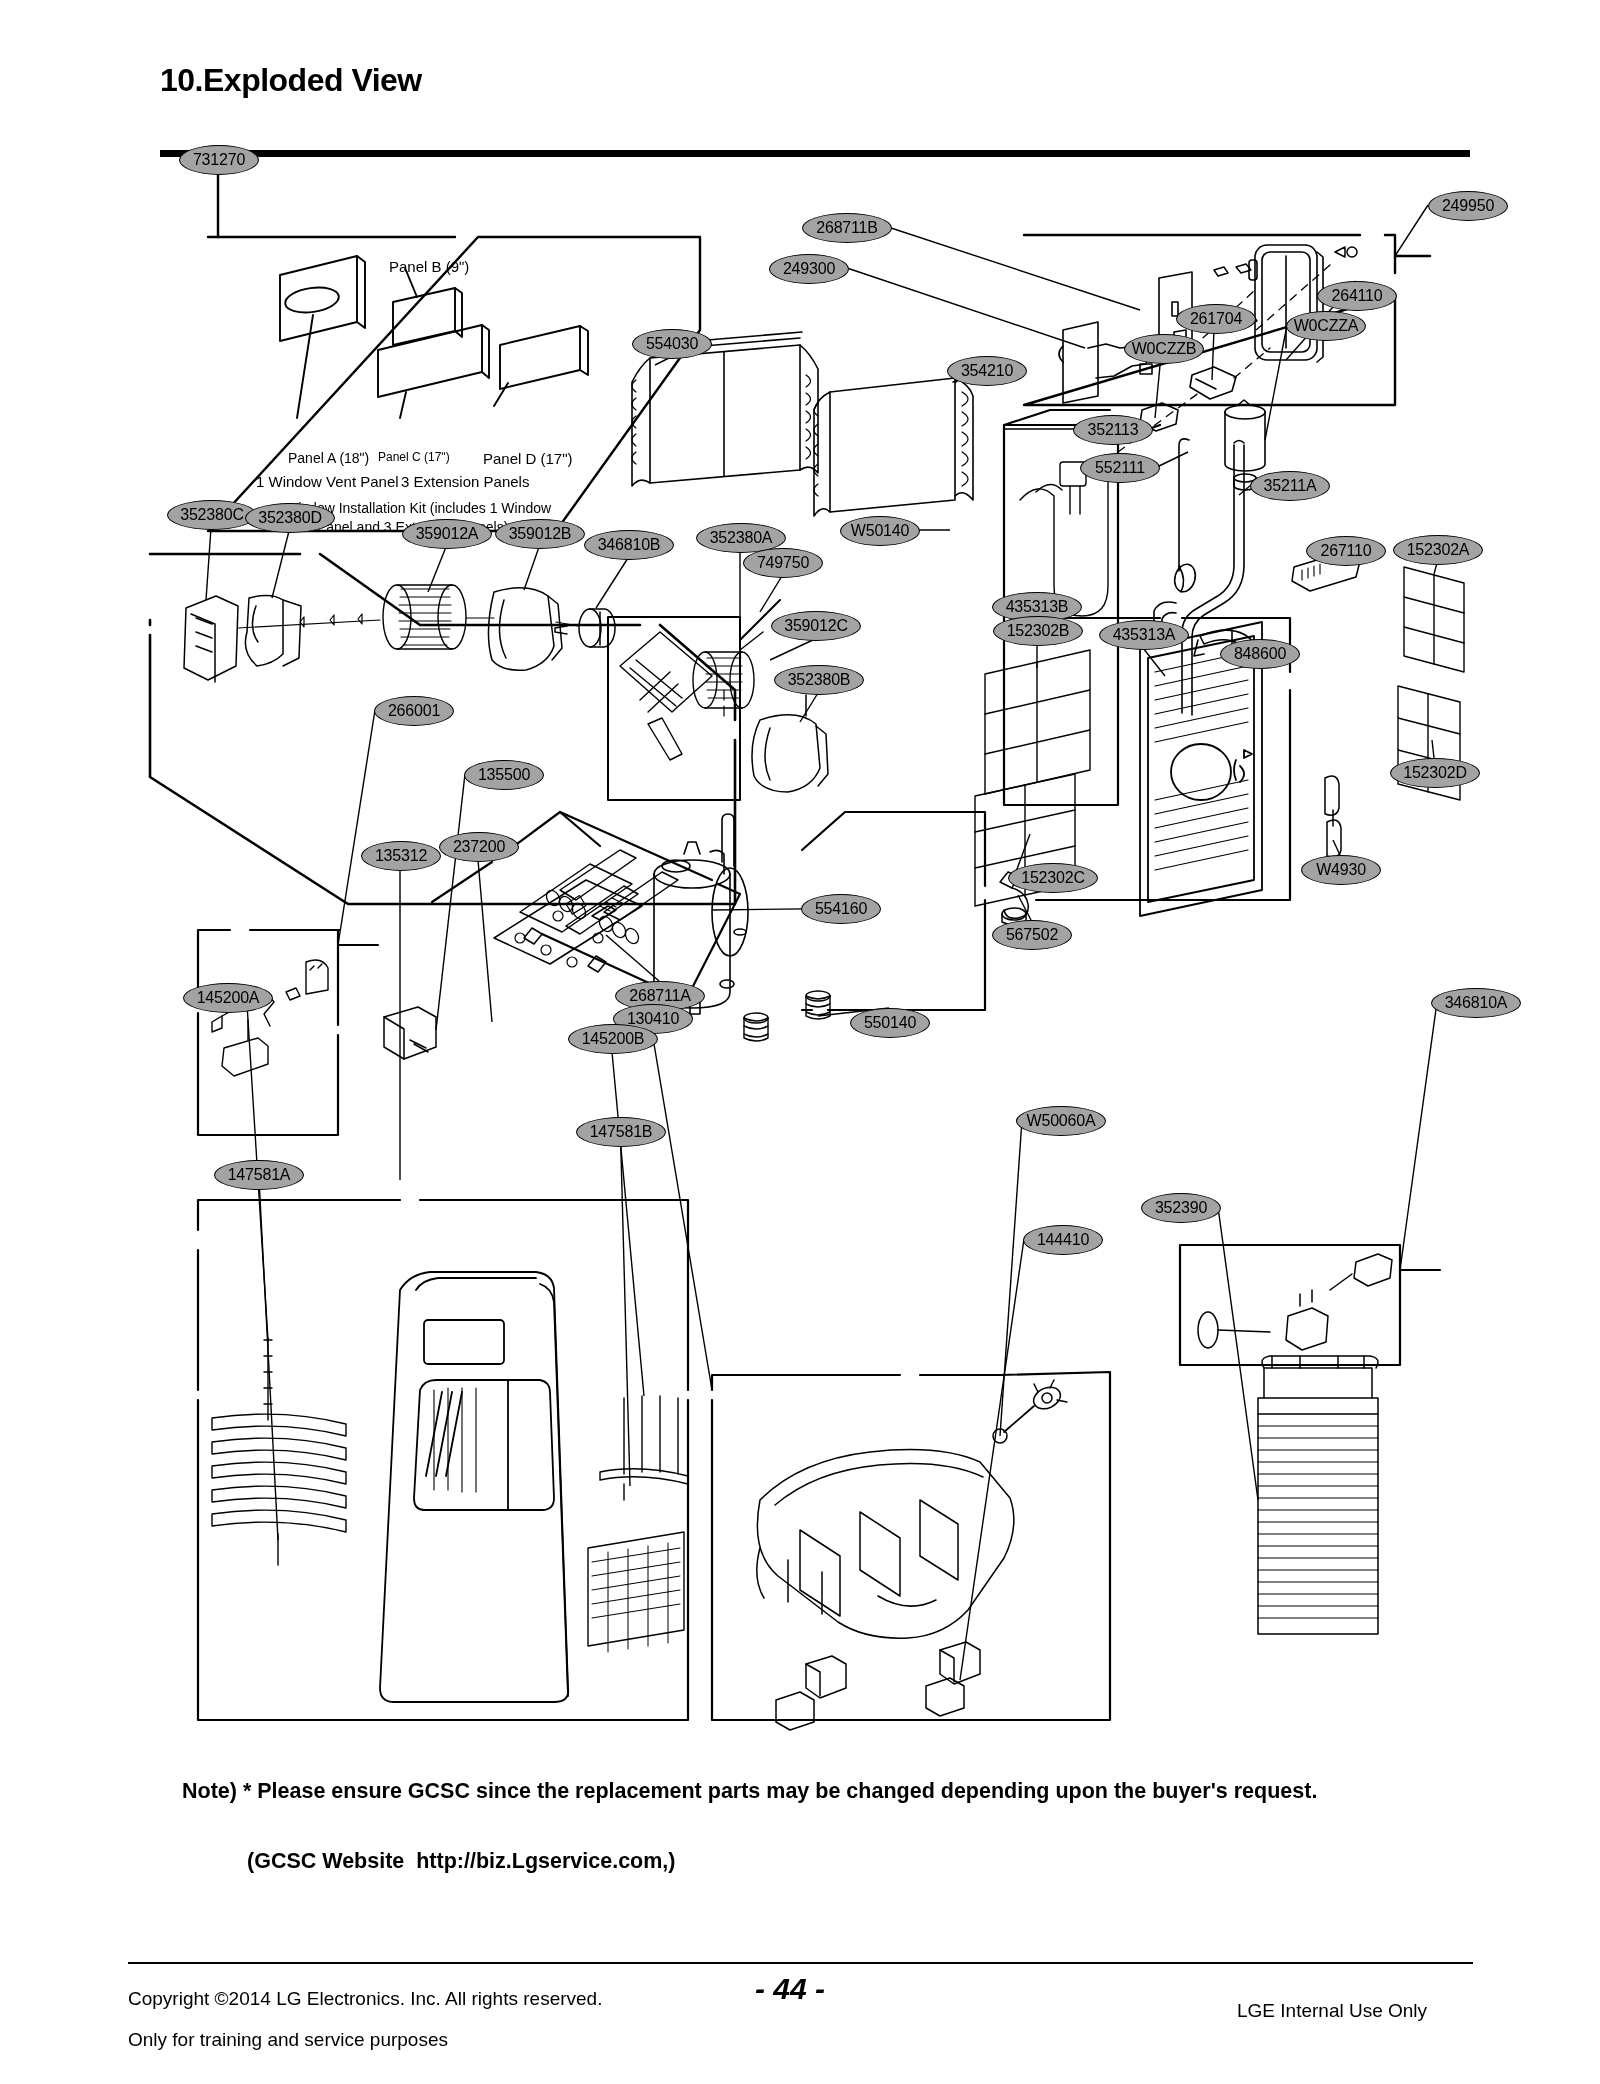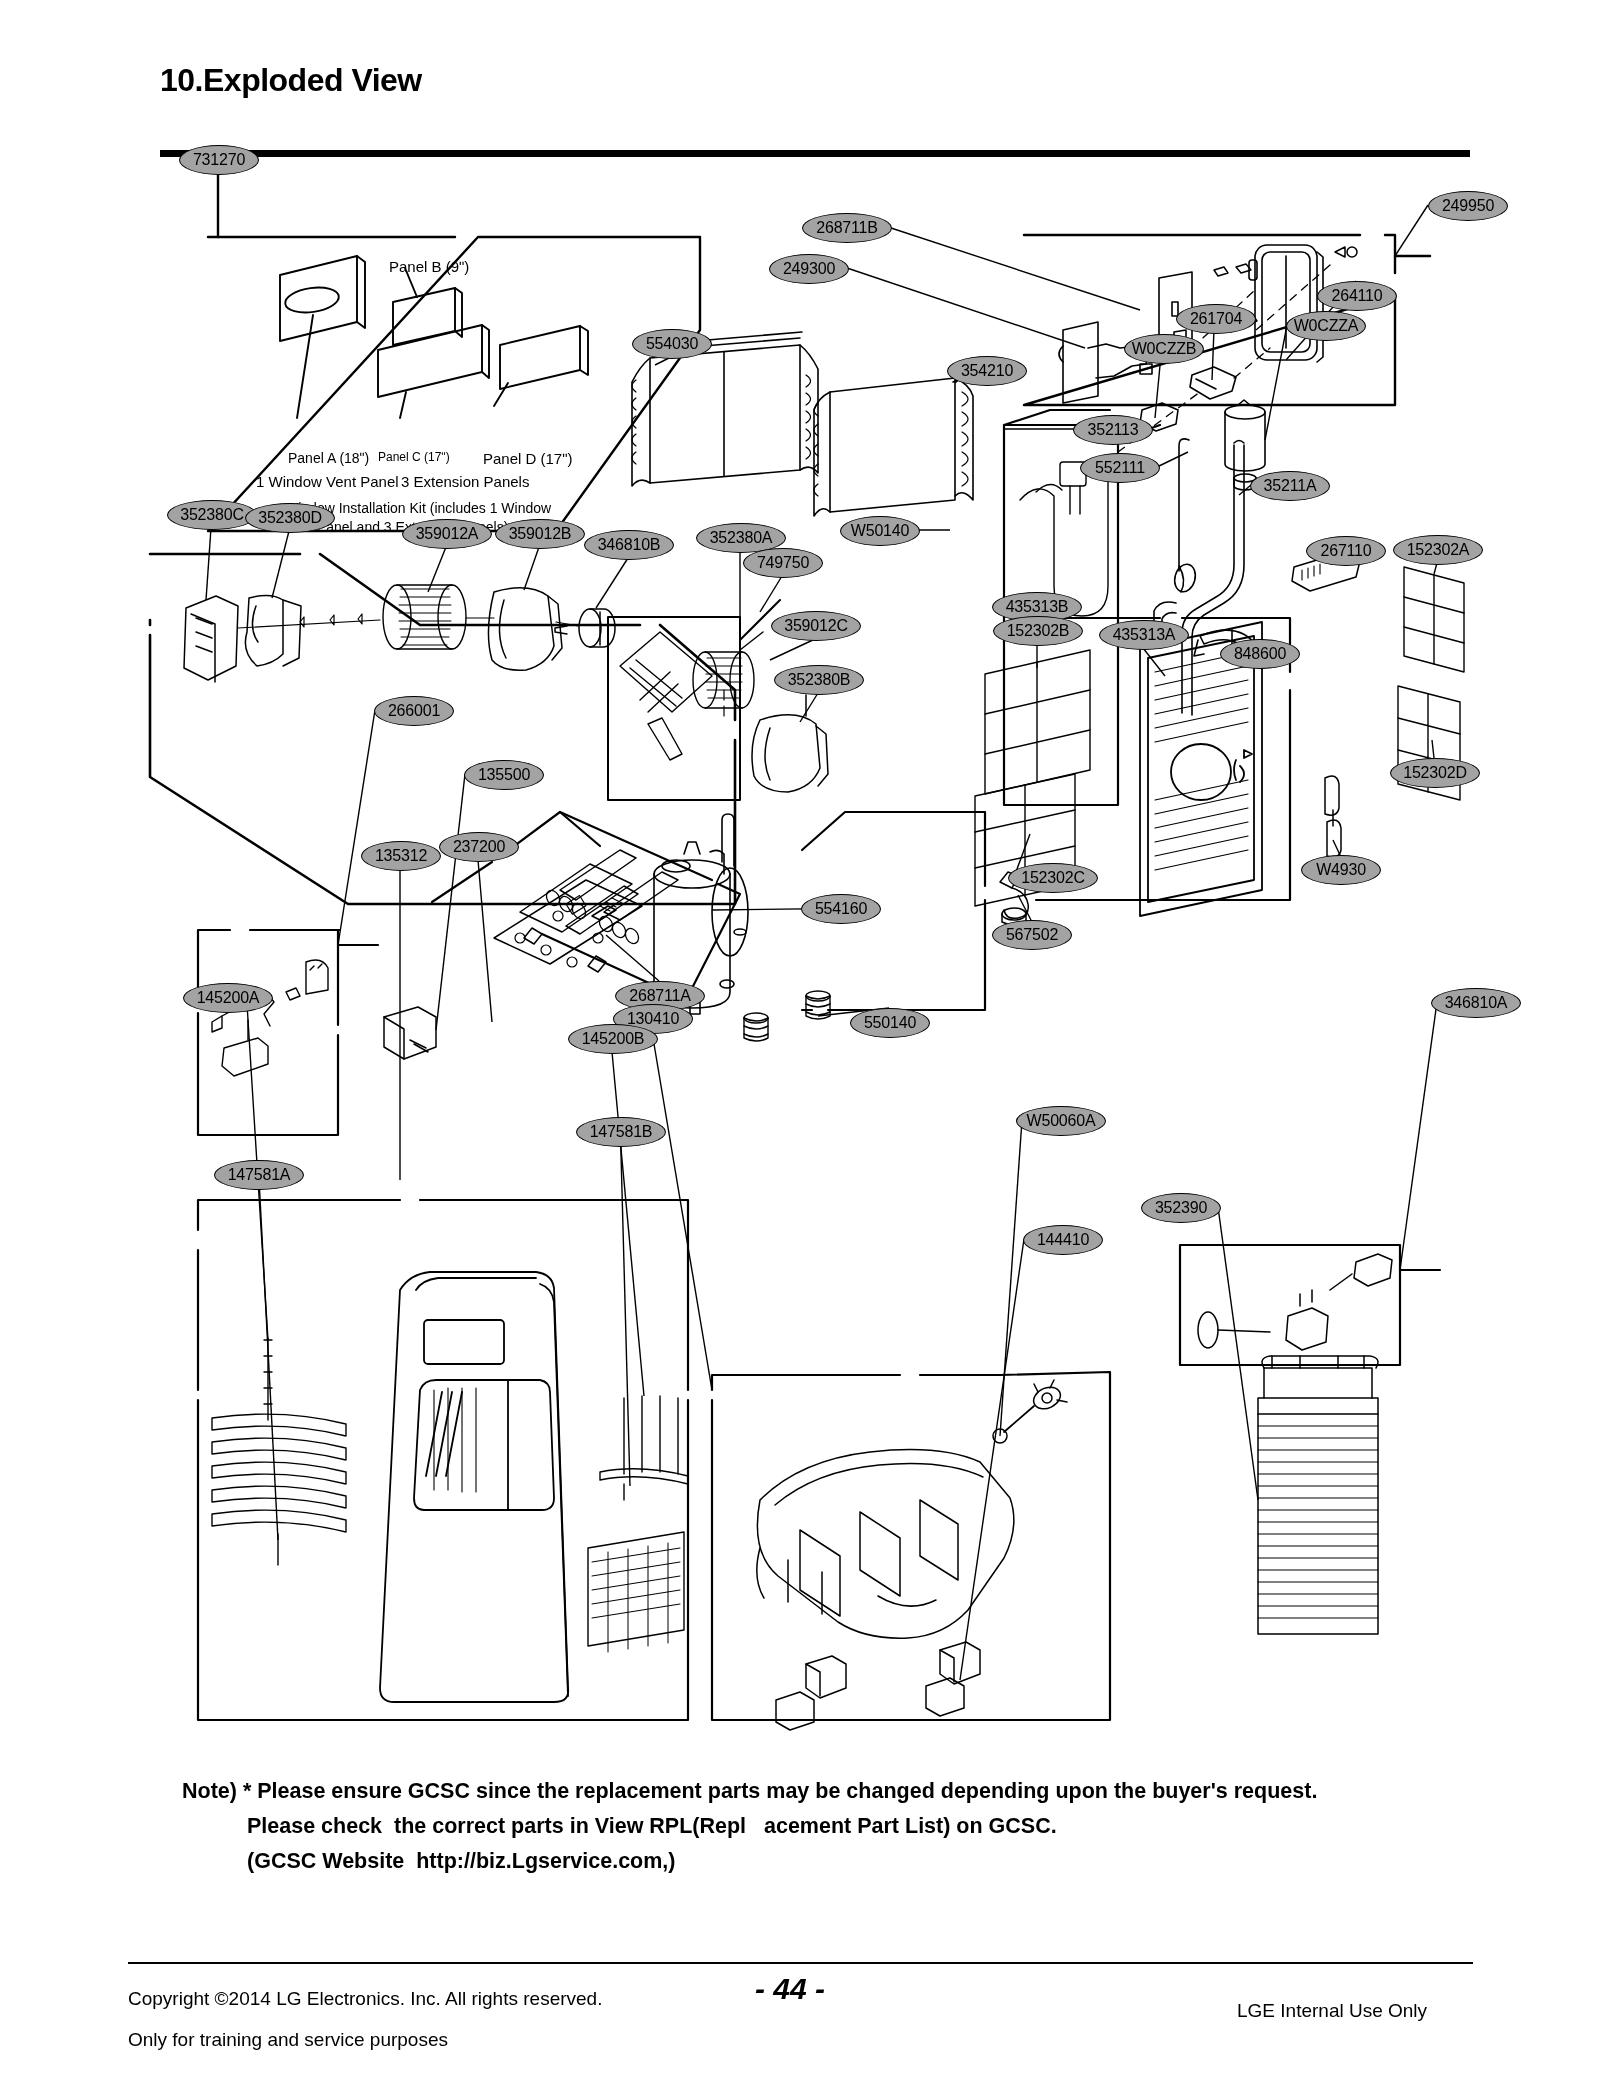--- a/index.html
+++ b/index.html
@@ -634,21 +634,20 @@
       <div class="bal w8" style="left: 227px; top: 997px;">145200A</div>
       <div class="bal w8" style="left: 612px; top: 1038px;">145200B</div>
       <div class="bal w8" style="left: 1060px; top: 1120px;">W50060A</div>
       <div class="bal w8" style="left: 620px; top: 1131px;">147581B</div>
       <div class="bal w8" style="left: 258px; top: 1174px;">147581A</div>
       <div class="bal w7" style="left: 1180px; top: 1207px;">352390</div>
       <div class="bal w7" style="left: 1062px; top: 1239px;">144410</div>
     </div>
 
   <div class="note l1">Note) * Please ensure GCSC since the replacement parts may be changed depending upon the buyer's request.</div>
-  <div class="note l2">Please check  the correct parts in View RPL(Repl   acement Part List) on GCSC.</div>
   <div class="note l3">(GCSC Website  http://biz.Lgservice.com,)</div>
 
   <div class="foot-rule"></div>
   <div class="copy1">Copyright ©2014 LG Electronics. Inc. All rights reserved.</div>
   <div class="copy2">Only for training and service purposes</div>
   <div class="pageno">- 44 -</div>
   <div class="internal">LGE Internal Use Only</div>
 
 </div>
 

